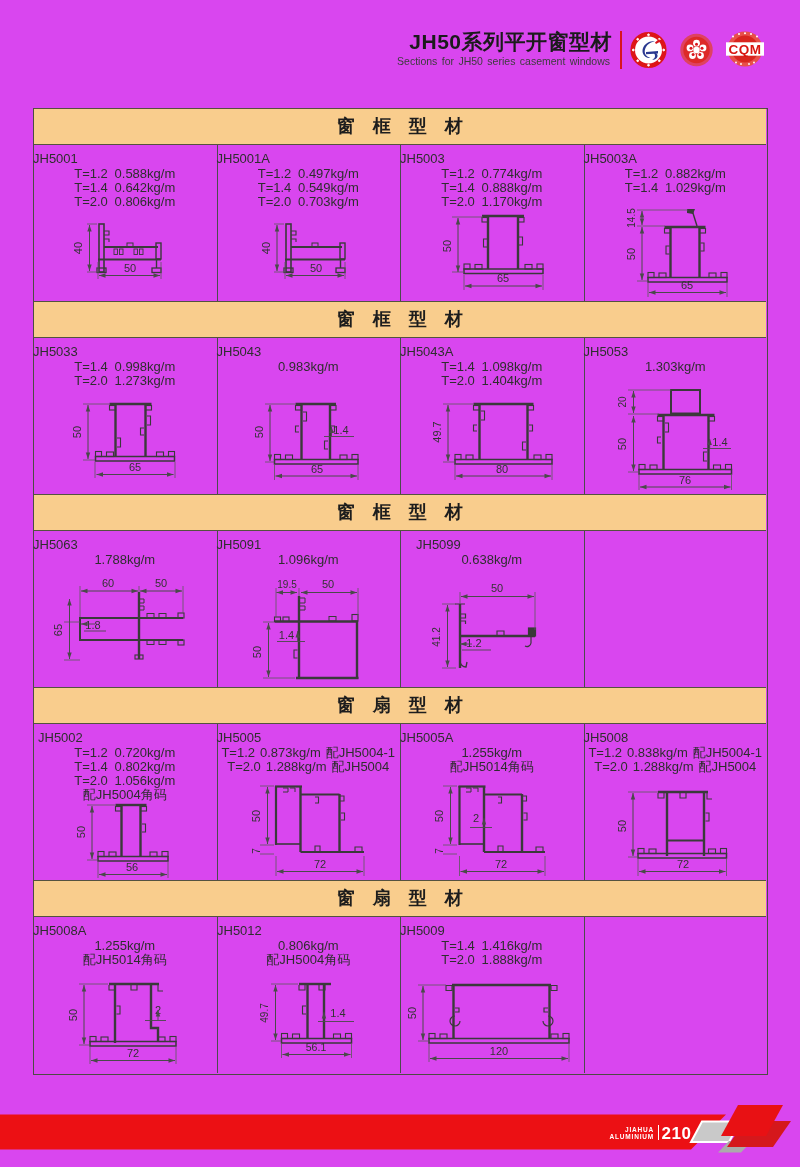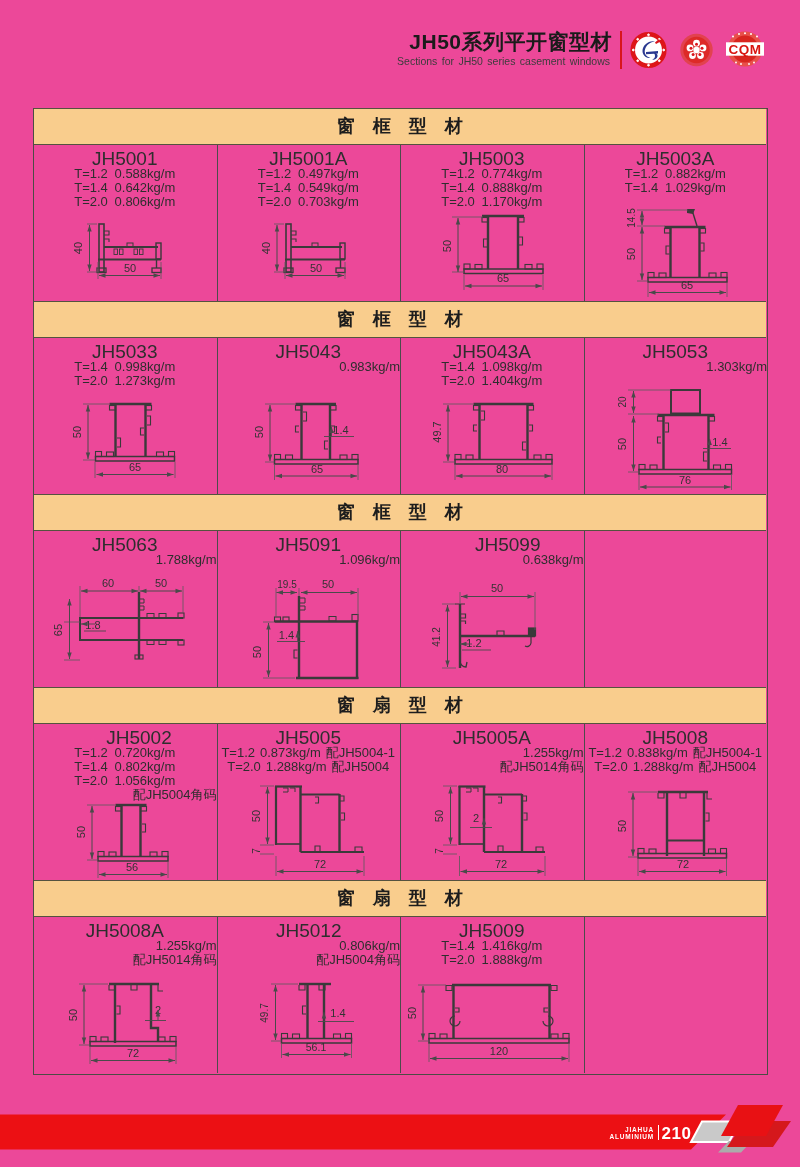--- a/index.html
+++ b/index.html
@@ -1,27 +1,27 @@
 <!DOCTYPE html>
 <html><head><meta charset="utf-8">
 <style>
 html,body{margin:0;padding:0;background:#fff}
-.page{position:relative;width:800px;height:1167px;background:#ec4899;font-family:"Liberation Sans",sans-serif;overflow:hidden}
+.page{position:relative;width:800px;height:1167px;background:#d946ef;font-family:"Liberation Sans",sans-serif;overflow:hidden}
 .abs{position:absolute}
 .hd-title{position:absolute;right:188px;top:28px;font-size:21px;font-weight:bold;color:#1b1b1b;letter-spacing:0.5px;white-space:nowrap}
 .hd-sub{position:absolute;right:190px;top:55px;font-size:10.5px;color:#3c3c3c;word-spacing:1.5px;white-space:nowrap}
 .hd-rule{position:absolute;left:619.5px;top:31px;width:2.5px;height:38px;background:#d8151c}
 .tframe{position:absolute;left:33px;top:108px;width:732.5px;height:965px;border:1px solid #4c4c44}
 .bar{position:absolute;left:34px;width:731.5px;height:36.5px;background:#f9cd8d;border-top:1px solid #55523f;border-bottom:1px solid #55523f;box-sizing:border-box;text-align:center;font-size:18px;font-weight:bold;color:#1d1d1d;line-height:35px}
 .bar span{padding:0 9px}
 .vd{position:absolute;width:1px;background:#4c4c4c}
-.ct{position:absolute;text-align:center;font-size:19px;color:#2e2e2e;line-height:14px}
+.ct{position:absolute;font-size:13px;color:#2e2e2e;line-height:14px}
 .cb{position:absolute;font-size:13px;color:#2e2e2e}
 .tl{display:flex;justify-content:space-between;width:101px;margin:0 auto;line-height:14px}
-.cl{text-align:right;line-height:14px}
+.cl{text-align:center;line-height:14px}
 .wl{display:flex;justify-content:center;line-height:14.5px;white-space:nowrap}
 .wl span{margin:0 2.5px}
 .ft-text{position:absolute;left:21px;top:1125px;font-size:11px;font-weight:bold;color:#fff;letter-spacing:0.85px;white-space:nowrap}
 .ft-brand{position:absolute;left:600px;top:1125.5px;text-align:right;width:54px;font-size:6.5px;font-weight:bold;color:#fff;letter-spacing:0.8px;line-height:7.5px}
 .ft-sep{position:absolute;left:657.5px;top:1124.5px;width:1.5px;height:15px;background:#fff}
 .ft-num{position:absolute;left:661.5px;top:1124px;font-size:17px;font-weight:bold;color:#fff;letter-spacing:0.5px}
 svg text{font-family:"Liberation Sans",sans-serif}
 </style></head>
 <body>
 <div class="page">

